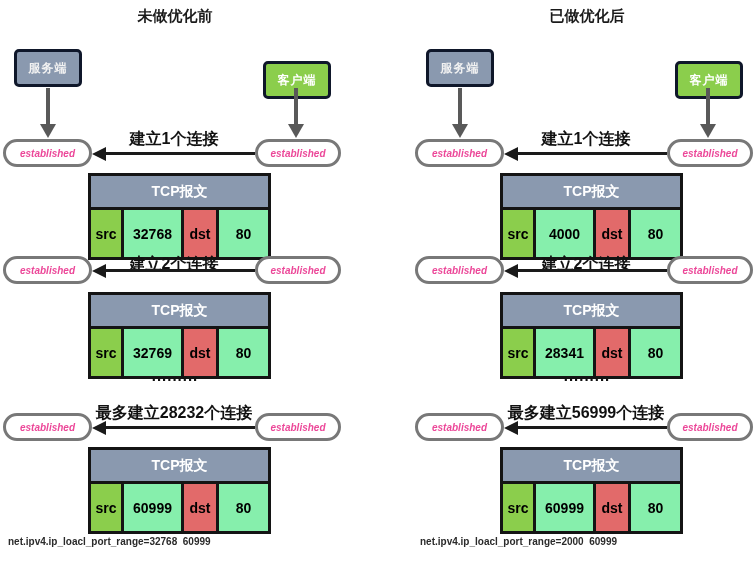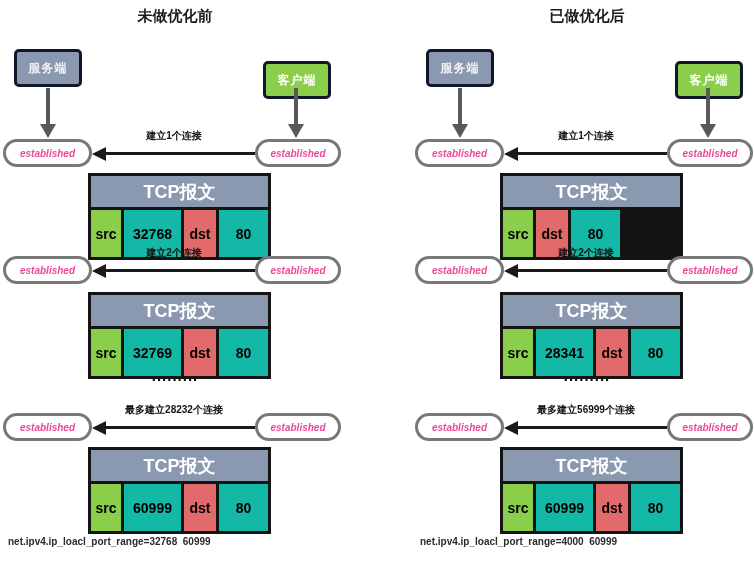--- a/index.html
+++ b/index.html
@@ -30,37 +30,37 @@
   .client-head{left:288px;top:124px;}
 
   .est{position:absolute;height:22px;background:#ffffff;border:3px solid var(--stadium_border);
        border-radius:14px;display:flex;align-items:center;justify-content:center;
        font-size:10px;font-weight:bold;color:#ec4899;font-style:italic;}
   .est-left{left:3px;width:83px;}
   .est-right{left:255px;width:80px;}
   .r1e{top:139px;} .r2e{top:256px;} .r3e{top:413px;}
 
   .conn-label{position:absolute;left:88px;width:172px;text-align:center;
-              font-size:10px;font-weight:bold;color:#111;white-space:nowrap;}
-  .r1l{top:129px;} .r2l{top:246px;} .r3l{top:403px;}
+              font-size:16px;font-weight:bold;color:#111;white-space:nowrap;}
+  .r1l{top:129px;} .r2l{top:254px;} .r3l{top:403px;}
 
   .harrow{position:absolute;left:105px;width:150px;height:3px;background:#1a1a1a;}
   .r1a{top:152px;} .r2a{top:269px;} .r3a{top:426px;}
   .hhead{position:absolute;left:92px;width:0;height:0;
          border-top:7px solid transparent;border-bottom:7px solid transparent;
          border-right:14px solid #1a1a1a;}
   .r1h{top:146.5px;} .r2h{top:263.5px;} .r3h{top:420.5px;}
 
   .tcp{position:absolute;left:88px;width:177px;background:#141414;border:3px solid #141414;}
   .t1{top:173px;} .t2{top:292px;} .t3{top:447px;}
   .tcp-header{height:31px;background:var(--header_fill);display:flex;align-items:center;
-              justify-content:center;font-size:18px;font-weight:bold;color:#ffffff;}
+              justify-content:center;font-size:14px;font-weight:bold;color:#ffffff;}
   .tcp-row{display:flex;margin-top:3px;height:47px;}
   .cell{display:flex;align-items:center;justify-content:center;
-        font-size:14px;font-weight:bold;color:#000;background:#14b8a6;}
+        font-size:14px;font-weight:bold;color:#000;background:#86efac;}
   .cell-src{width:30px;background:var(--src_fill);}
   .cell-srcport{width:57px;margin-left:3px;}
   .cell-dst{width:32px;margin-left:3px;background:var(--dst_fill);}
   .cell-dstport{width:49px;margin-left:3px;}
 
   .dots{position:absolute;top:367px;left:0;width:350px;text-align:center;
         font-size:15px;font-weight:bold;color:#111;letter-spacing:1px;}
   .sysctl{position:absolute;top:536px;left:8px;font-size:10px;font-weight:bold;
           color:#2b2b2b;white-space:pre;}
 </style>
@@ -148,20 +148,21 @@
       <div class="conn-label r1l">建立1个连接</div>
       <div class="est est-left r1e">established</div>
       <div class="est est-right r1e">established</div>
       <div class="harrow r1a"></div>
       <div class="hhead r1h"></div>
 
       <div class="tcp t1">
         <div class="tcp-header">TCP报文</div>
         <div class="tcp-row">
           <div class="cell cell-src">src</div>
+          <div class="cell cell-srcport">4000</div>
           <div class="cell cell-dst">dst</div>
           <div class="cell cell-dstport">80</div>
         </div>
       </div>
 
       <div class="conn-label r2l">建立2个连接</div>
       <div class="est est-left r2e">established</div>
       <div class="est est-right r2e">established</div>
       <div class="harrow r2a"></div>
       <div class="hhead r2h"></div>
@@ -187,17 +188,17 @@
       <div class="tcp t3">
         <div class="tcp-header">TCP报文</div>
         <div class="tcp-row">
           <div class="cell cell-src">src</div>
           <div class="cell cell-srcport">60999</div>
           <div class="cell cell-dst">dst</div>
           <div class="cell cell-dstport">80</div>
         </div>
       </div>
 
-      <div class="sysctl">net.ipv4.ip_loacl_port_range=4000  60999</div>
+      <div class="sysctl">net.ipv4.ip_loacl_port_range=2000  60999</div>
     </div>
   </div>
 
 </div>
 
 </body></html>

